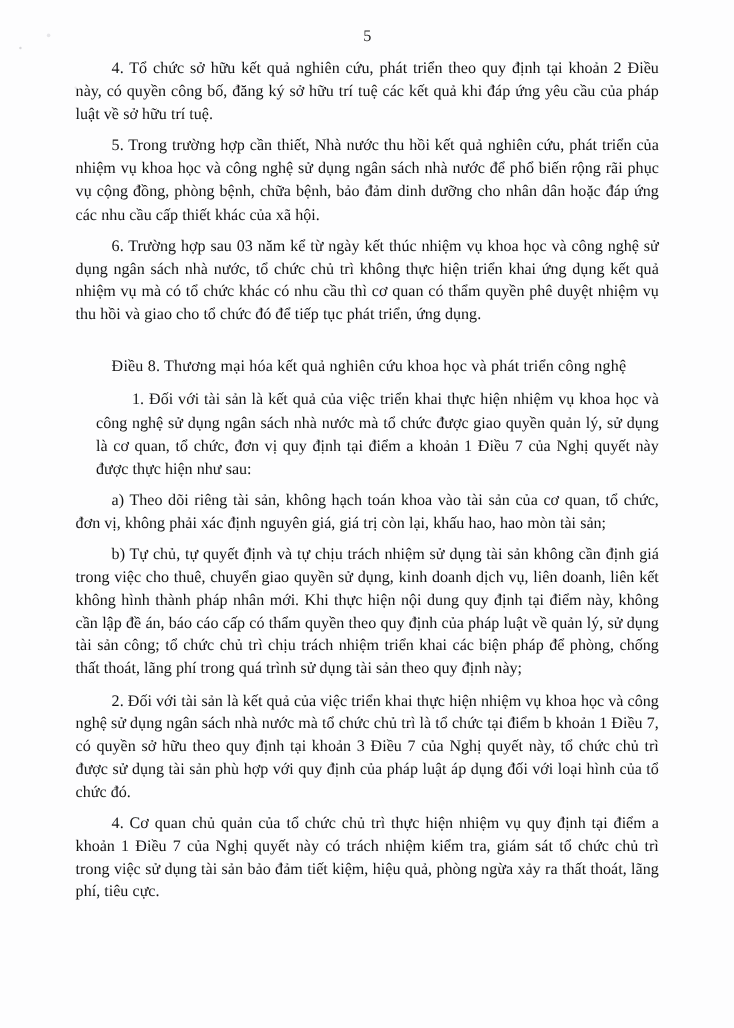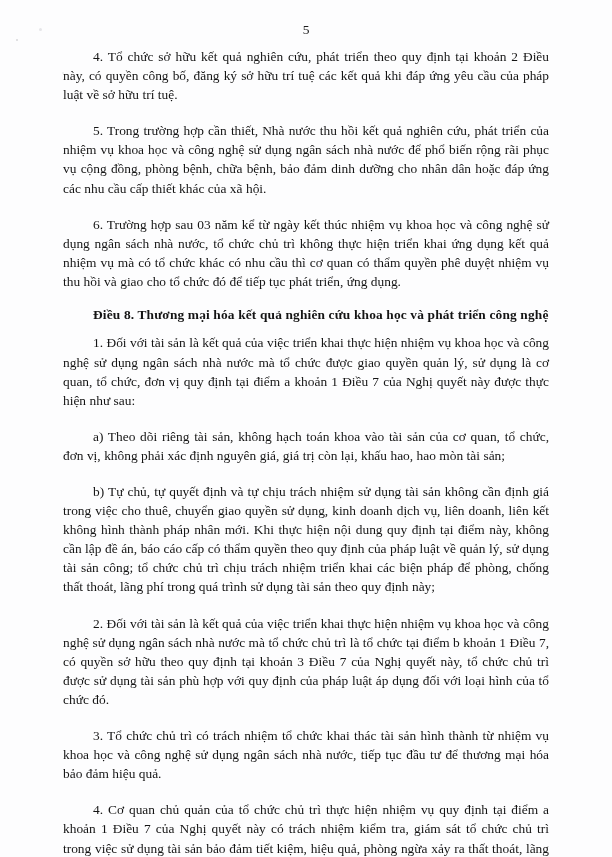--- a/index.html
+++ b/index.html
@@ -58,35 +58,36 @@
     margin: 0 0 0 0;
     font-size: 13.4px;
     line-height: 19.1px;
     text-align: justify;
     text-indent: 30px;
     word-spacing: 0.1px;
     hyphens: none;
   }
 
   p.para + p.para {
-    margin-top: 17px;
+    margin-top: 7px;
   }
 
   p.heading {
-    margin: 14px 0 0 0;
+    margin: 24px 0 0 0;
     font-size: 13.4px;
     line-height: 19.4px;
-    font-weight: bold;
+    font-weight: normal;
     text-align: justify;
     text-indent: 30px;
     letter-spacing: 0.15px;
   }
 
   p.heading + p.para {
     margin-top: 9px;
+    margin-left: 17px;
   }
 </style>
 </head>
 <body>
 
 <div class="page">
 
   <span class="speck s1"></span>
   <span class="speck s2"></span>
   <span class="speck s3"></span>
@@ -105,18 +106,17 @@
 
     <p class="para">1. Đối với tài sản là kết quả của việc triển khai thực hiện nhiệm vụ khoa học và công nghệ sử dụng ngân sách nhà nước mà tổ chức được giao quyền quản lý, sử dụng là cơ quan, tổ chức, đơn vị quy định tại điểm a khoản 1 Điều 7 của Nghị quyết này được thực hiện như sau:</p>
 
     <p class="para">a) Theo dõi riêng tài sản, không hạch toán khoa vào tài sản của cơ quan, tổ chức, đơn vị, không phải xác định nguyên giá, giá trị còn lại, khấu hao, hao mòn tài sản;</p>
 
     <p class="para">b) Tự chủ, tự quyết định và tự chịu trách nhiệm sử dụng tài sản không cần định giá trong việc cho thuê, chuyển giao quyền sử dụng, kinh doanh dịch vụ, liên doanh, liên kết không hình thành pháp nhân mới. Khi thực hiện nội dung quy định tại điểm này, không cần lập đề án, báo cáo cấp có thẩm quyền theo quy định của pháp luật về quản lý, sử dụng tài sản công; tổ chức chủ trì chịu trách nhiệm triển khai các biện pháp để phòng, chống thất thoát, lãng phí trong quá trình sử dụng tài sản theo quy định này;</p>
 
 
     <p class="para">2. Đối với tài sản là kết quả của việc triển khai thực hiện nhiệm vụ khoa học và công nghệ sử dụng ngân sách nhà nước mà tổ chức chủ trì là tổ chức tại điểm b khoản 1 Điều 7, có quyền sở hữu theo quy định tại khoản 3 Điều 7 của Nghị quyết này, tổ chức chủ trì được sử dụng tài sản phù hợp với quy định của pháp luật áp dụng đối với loại hình của tổ chức đó.</p>
 
-    <p class="para">3. Tổ chức chủ trì có trách nhiệm tổ chức khai thác tài sản hình thành từ nhiệm vụ khoa học và công nghệ sử dụng ngân sách nhà nước, tiếp tục đầu tư để thương mại hóa bảo đảm hiệu quả.</p>
 
     <p class="para">4. Cơ quan chủ quản của tổ chức chủ trì thực hiện nhiệm vụ quy định tại điểm a khoản 1 Điều 7 của Nghị quyết này có trách nhiệm kiểm tra, giám sát tổ chức chủ trì trong việc sử dụng tài sản bảo đảm tiết kiệm, hiệu quả, phòng ngừa xảy ra thất thoát, lãng phí, tiêu cực.</p>
 
   </div>
 </div>
 
 </body></html>

